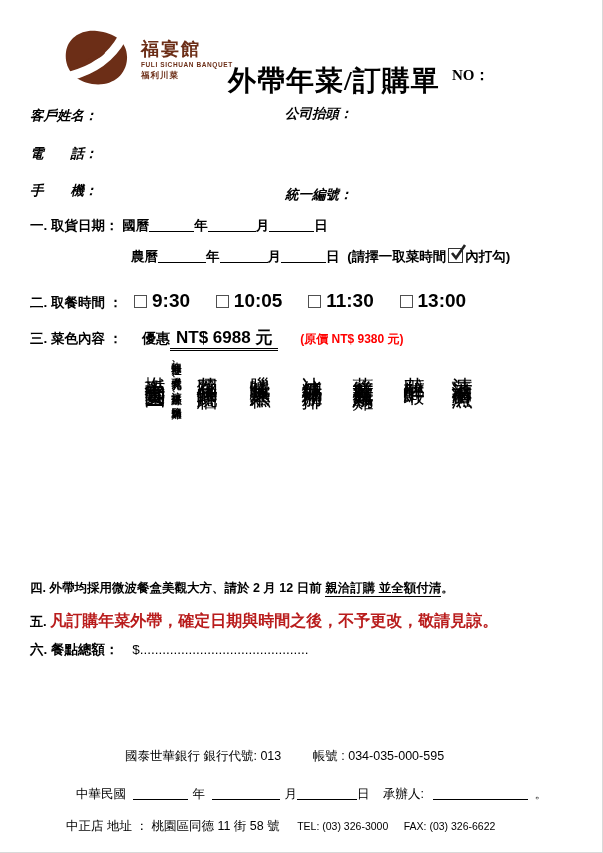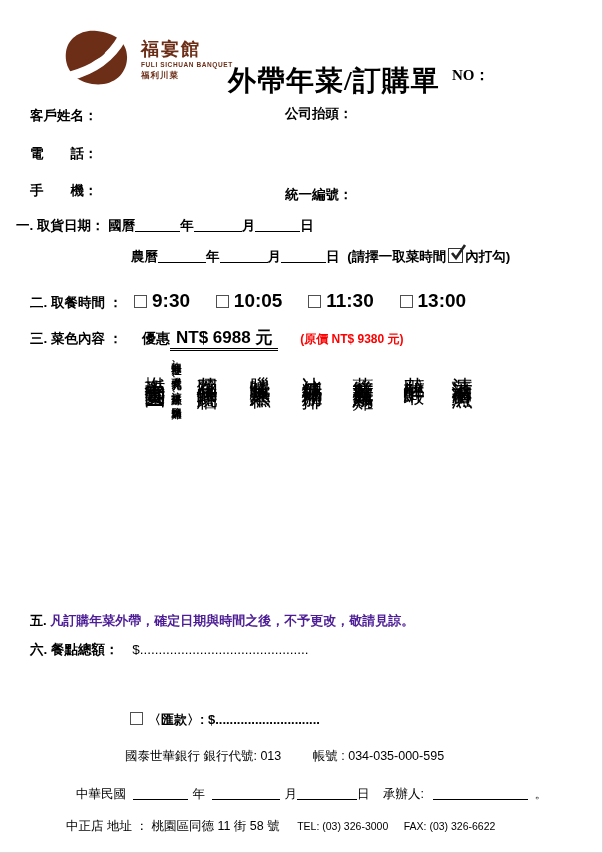--- a/index.html
+++ b/index.html
@@ -10,21 +10,21 @@
     box-sizing:border-box;overflow:hidden;
   }
   .abs{position:absolute;white-space:nowrap;}
   
   .brand-zh{font-size:18px;font-weight:bold;color:#6c2e17;letter-spacing:2px;line-height:1.05;}
   .brand-en{font-size:6.5px;font-weight:bold;color:#6c2e17;letter-spacing:.6px;margin-top:2px;}
   .brand-sub{font-size:8.5px;font-weight:bold;color:#6c2e17;margin-top:2px;letter-spacing:1px;}
   .title{font-family:"Liberation Serif","DejaVu Serif",serif;font-size:28px;font-weight:bold;letter-spacing:1px;}
   .no{font-family:"Liberation Serif","DejaVu Serif",serif;font-size:15px;font-weight:bold;}
   
-  .lbl{font-size:13.5px;font-weight:bold;}
+  .lbl{font-size:13.5px;font-weight:bold;font-style:italic;}
   .sec{font-size:13.5px;font-weight:bold;}
   .bl{display:inline-block;border-bottom:1.4px solid #000;height:14px;vertical-align:-2px;}.w45{width:45px}.w48{width:48px}.w55{width:55px}
   .w60{width:60px}.w68{width:68px}.w95{width:95px}
   .cb{display:inline-block;width:11px;height:11px;border:1.4px solid #505050;background:#fff;
       vertical-align:-1px;margin-right:5px;}
   .cb-lg{display:inline-block;width:13px;height:13px;border:1.8px solid #333;background:#fff;
       vertical-align:-2px;position:relative;margin:0 2px;}
   .cb-lg svg{position:absolute;left:0px;top:-5px;overflow:visible;}
   .opt{margin-right:22px;font-size:19px;font-weight:bold;}
   .price-label{font-size:14px;font-weight:bold;}
@@ -32,21 +32,21 @@
          border-bottom:3px double #000;padding:0 6px 1px 6px;}
   .orig{color:#ff0000;font-size:12px;font-weight:bold;margin-left:18px;}
   
   .vcol{position:absolute;top:360px;writing-mode:vertical-rl;text-orientation:upright;
         font-family:"Liberation Serif","DejaVu Serif",serif;font-size:21px;letter-spacing:2px;line-height:1;}
   .vcol-small{position:absolute;top:354px;writing-mode:vertical-rl;text-orientation:upright;
         font-size:10px;font-weight:bold;letter-spacing:1px;line-height:1;}
   .note4{font-size:12.5px;font-weight:bold;}
   .note4 u{text-decoration:none;border-bottom:1.6px solid #000;padding-bottom:1px;}
   .note5-num{font-size:13px;font-weight:bold;color:#000;}
-  .note5{font-size:13px;font-weight:bold;color:#4c1d95;}
+  .note5{font-size:16px;font-weight:bold;color:#b91c1c;}
   .pay{font-size:13px;font-weight:bold;}
   .bank{font-size:12.5px;}
   .signoff{font-size:12.5px;}
   .footer{font-size:12.5px;}
   .telfax{font-size:10.5px;}
 </style>
 </head>
 <body>
 
 <div class="page">
@@ -65,21 +65,21 @@
   </div>
   <div class="abs title" style="left:228px;top:62px;">外帶年菜/訂購單</div>
   <div class="abs no" style="left:452px;top:66px;">NO：</div>
 
   <div class="abs lbl" style="left:30px;top:107px;">客戶姓名：</div>
   <div class="abs lbl" style="left:285px;top:105px;">公司抬頭：</div>
   <div class="abs lbl" style="left:30px;top:145px;">電　　話：</div>
   <div class="abs lbl" style="left:285px;top:145px;margin-top:41px;">統一編號：</div>
   <div class="abs lbl" style="left:30px;top:182px;">手　　機：</div>
 
-  <div class="abs sec" style="left:16px;top:217px;">
+  <div class="abs sec" style="left:30px;top:217px;">
     <span>一. 取貨日期：</span>
     <span>國曆</span><span class="bl w45"></span><span>年</span><span class="bl w48"></span><span>月</span><span class="bl w45"></span><span>日</span>
   </div>
   <div class="abs sec" style="left:131px;top:248px;">
     <span>農曆</span><span class="bl w48"></span><span>年</span><span class="bl w48"></span><span>月</span><span class="bl w45"></span><span>日</span>
     <span style="margin-left:4px;">(請擇一取菜時間</span><span class="cb-lg"><svg width="18" height="18" viewBox="0 0 18 18">
           <path d="M3 9 L7 14 L16 1" stroke="#222" stroke-width="2.6" fill="none"></path>
         </svg></span><span>內打勾)</span>
   </div>
 
@@ -99,31 +99,31 @@
 
   <div class="vcol" style="left:451px;">清蒸油淋石斑魚</div>
   <div class="vcol" style="left:403px;">花雕醉鮮蝦</div>
   <div class="vcol" style="left:352px;">藥膳鹿茸菇燉烏雞</div>
   <div class="vcol" style="left:301px;">冰糖無錫豬肋排</div>
   <div class="vcol" style="left:249px;">臘味鰻魚蒸米糕</div>
   <div class="vcol" style="left:196px;">花膠御品佛跳牆</div>
   <div class="vcol-small" style="left:171px;">龍蝦沙拉、磯煮九孔、涼拌蜇絲、鹽焗雞</div>
   <div class="vcol" style="left:144px;">撚手福宴聚團圓</div>
 
+  <div class="abs note4" style="left:30px;top:580px;">
+    <span>四. 外帶均採用微波餐盒美觀大方、請於 2 月 12 日前 </span><u>親洽訂購 並全額付清</u><span>。</span>
+  </div>
   <div class="abs" style="left:30px;top:611px;">
     <span class="note5-num">五. </span><span class="note5">凡訂購年菜外帶，確定日期與時間之後，不予更改，敬請見諒。</span>
   </div>
   <div class="abs sec" style="left:30px;top:641px;">
     <span style="margin-right:10px;">六. 餐點總額：</span>
     <span style="font-weight:normal;">$.............................................</span>
   </div>
 
-  <div class="abs pay" style="left:130px;top:711px;">
-    <span class="cb"></span><span>〈匯款〉: $.............................</span>
-  </div>
 
   <div class="abs bank" style="left:125px;top:748px;">
     <span style="margin-right:28px;">國泰世華銀行  銀行代號: 013</span>
     <span>帳號 : 034-035-000-595</span>
   </div>
 
   <div class="abs signoff" style="left:76px;top:785px;">
     <span>中華民國</span>
     <span class="bl w55" style="margin:0 4px;"></span><span>年</span>
     <span class="bl w68" style="margin:0 4px;"></span><span>月</span><span class="bl w60"></span><span>日</span>

